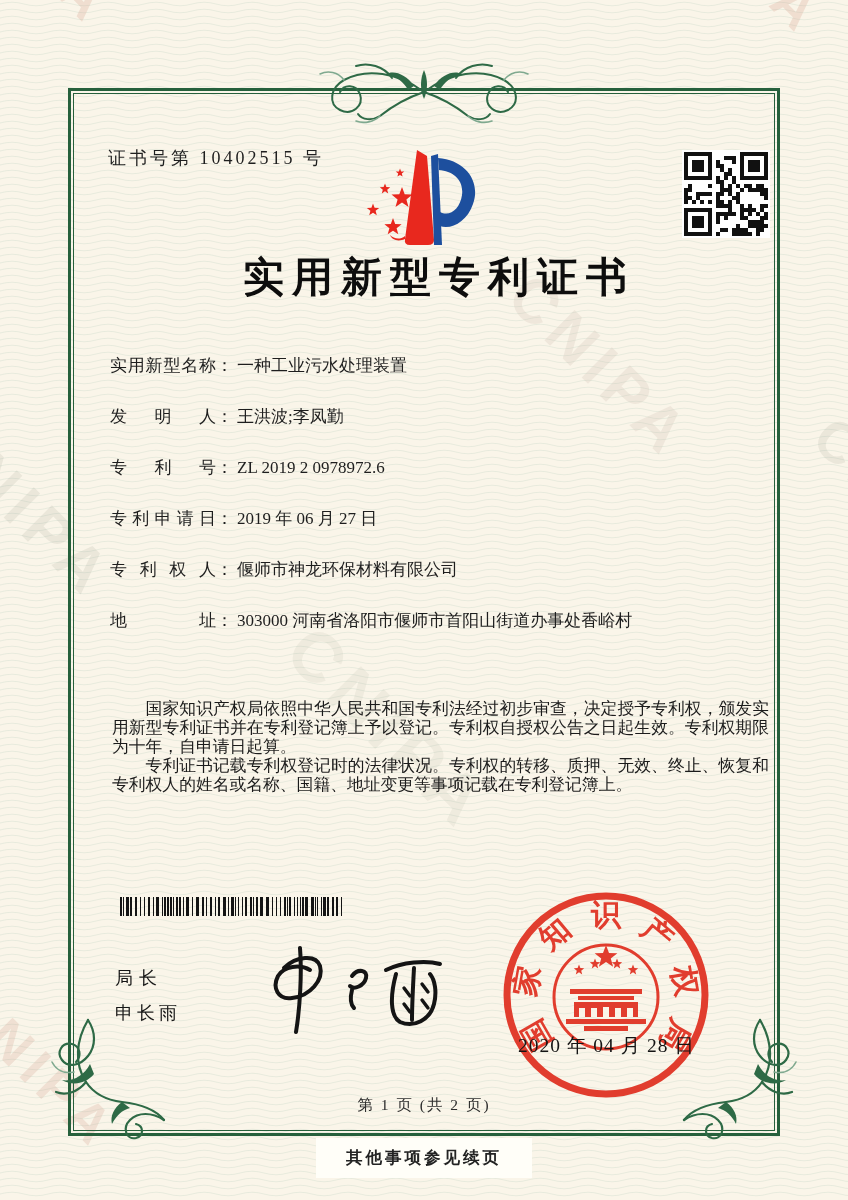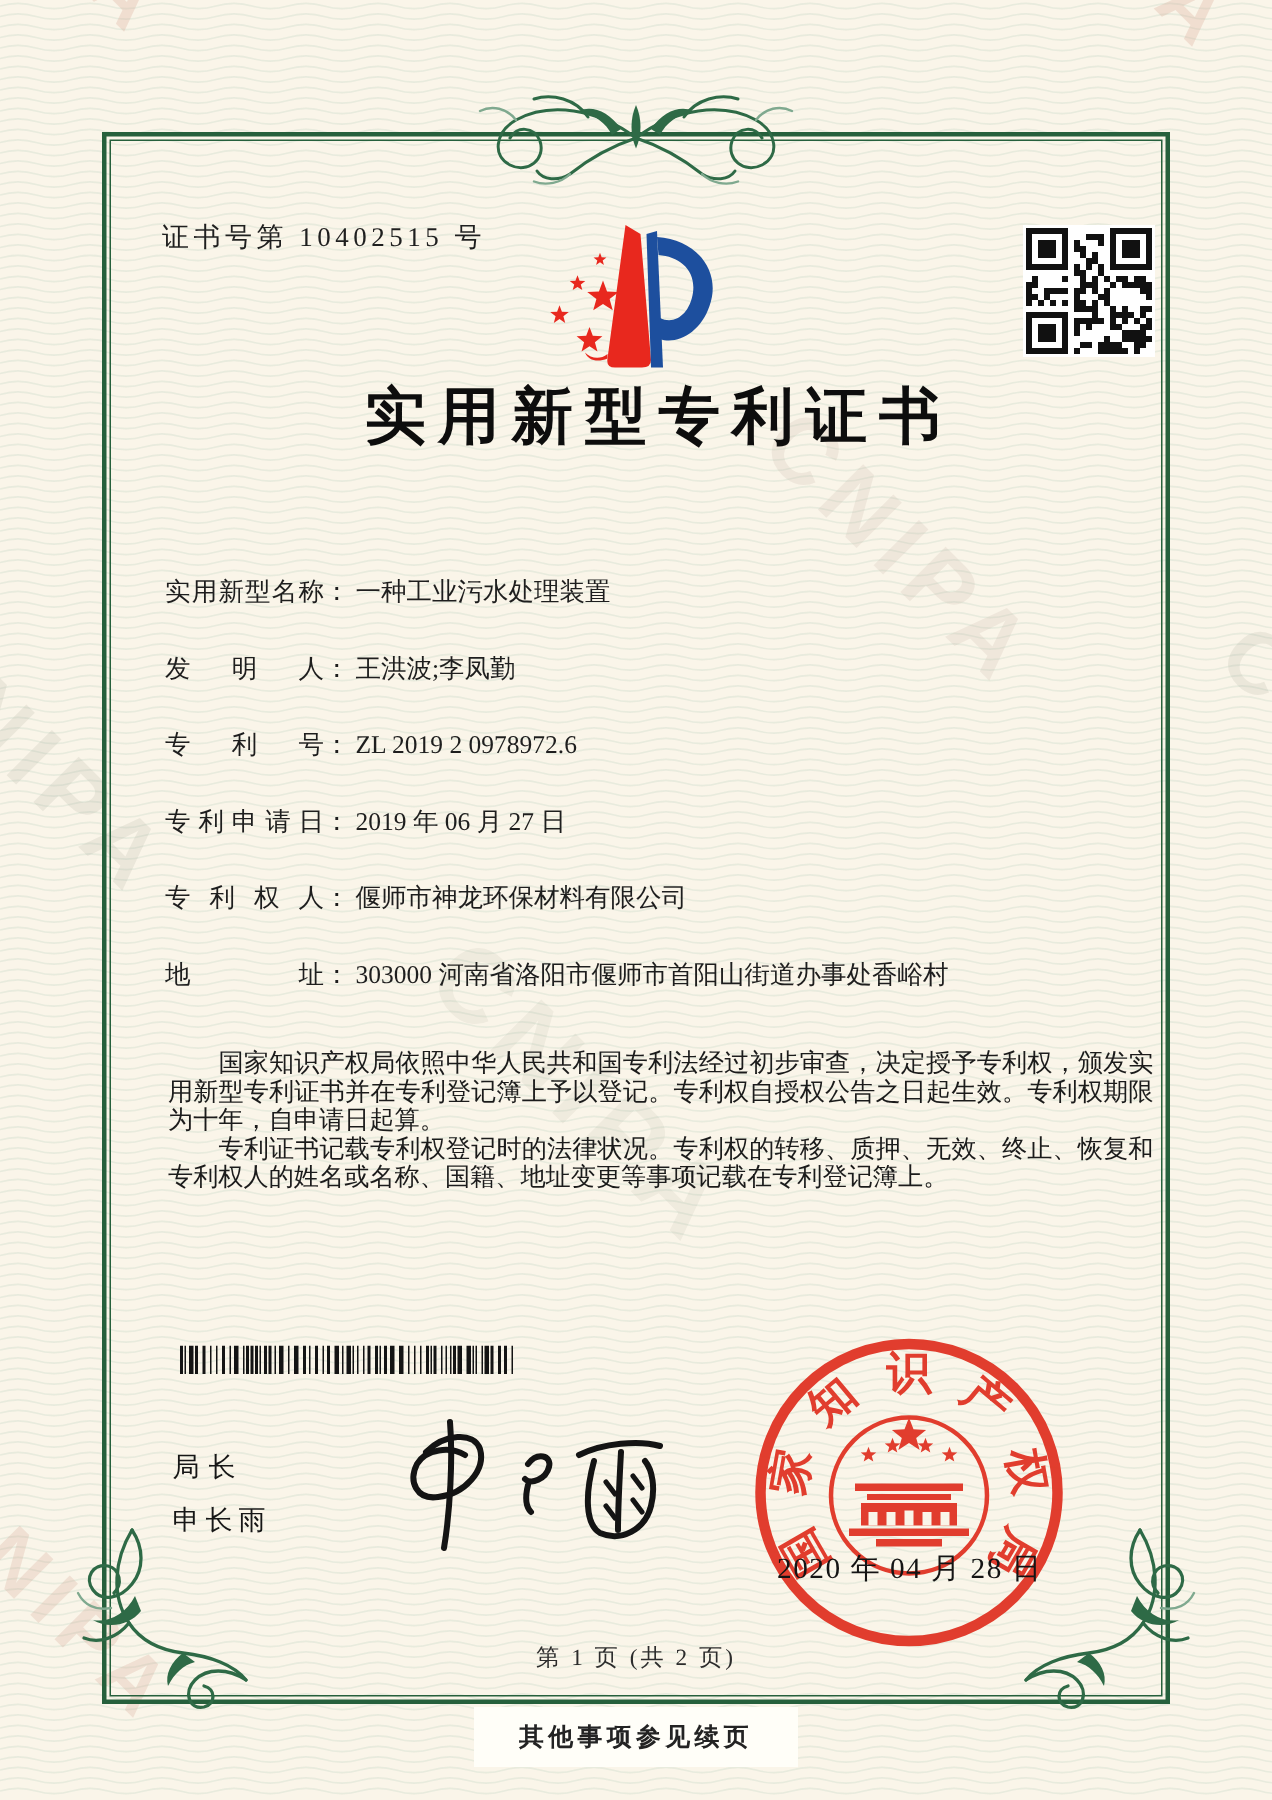--- a/index.html
+++ b/index.html
@@ -44,21 +44,21 @@
   #qr{position:absolute;left:682px;top:150px;z-index:4;background:#fff;padding:2px;}
   .title{
     position:absolute;left:15px;top:250px;width:848px;text-align:center;z-index:4;
     font-size:41px;font-weight:bold;letter-spacing:8px;color:#0d0d0d;
   }
   
   .fields{position:absolute;left:110px;top:352px;width:600px;z-index:4;}
   .frow{height:51px;line-height:28px;font-size:17px;position:relative;white-space:nowrap;}
   .flabel{
     display:inline-block;width:106px;color:#1e1e1e;
-    text-align:justify;text-align-last:justify;margin-top:29px;
+    text-align:justify;text-align-last:justify;
   }
   .fcolon{color:#1e1e1e;}
   .fvalue{margin-left:4px;color:#1e1e1e;}
   .grant-no{position:absolute;left:340px;top:0;}
   
   .body-text{
     position:absolute;left:112px;top:699px;width:657px;z-index:4;
     font-size:16.8px;line-height:19px;color:#1b1b1b;text-align:justify;
   }
   .body-text p{margin:0;text-indent:2em;}

